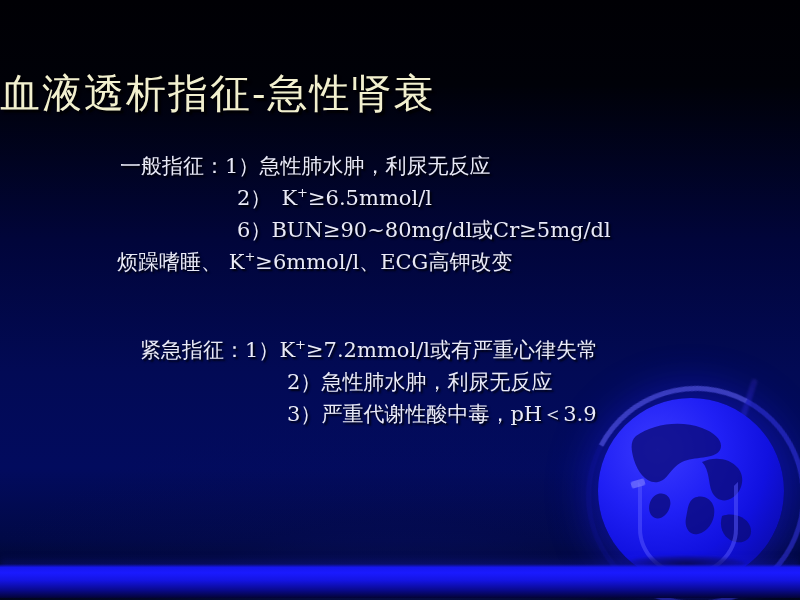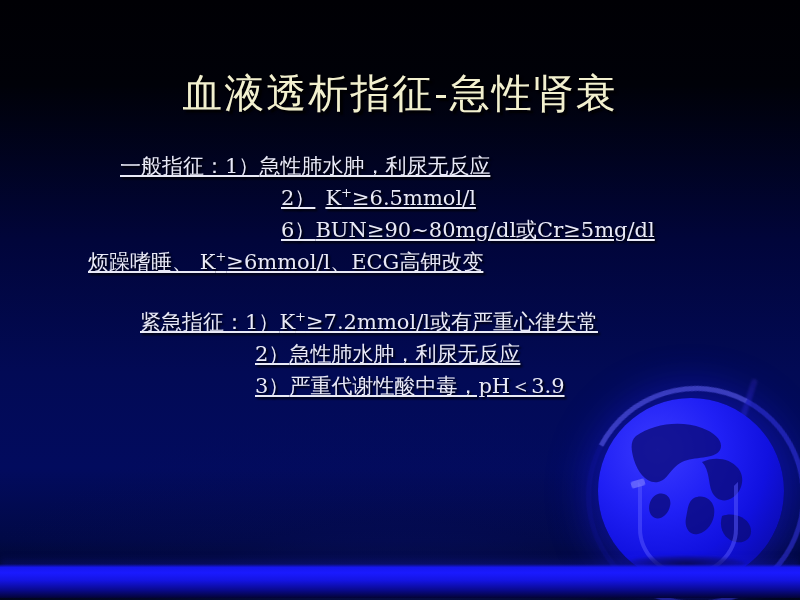--- a/index.html
+++ b/index.html
@@ -126,50 +126,49 @@
     background: linear-gradient(to bottom, rgba(25,25,235,0) 0%, rgba(25,25,235,0.45) 100%);
     filter: blur(3px);
   }
 
   
   .title {
     position: absolute;
     left: 0;
     right: 0;
     top: 66px;
-    text-align: center;
+    text-align: left;
     font-size: 40px;
     letter-spacing: 2px;
     color: #f2f0cf;
     text-shadow: 3px 3px 2px rgba(0,0,0,0.95), 0 0 1px rgba(0,0,0,0.9);
     font-family: "DejaVu Serif", "Liberation Serif", serif;
     white-space: nowrap;
   }
 
   
   .body-text {
     position: absolute;
     left: 0;
     top: 150px;
     width: 800px;
     color: #e9eaf7;
     font-size: 21px;
     line-height: 32px;
     text-shadow: 2px 2px 2px rgba(0,0,0,0.85);
-    text-decoration: underline;
   }
   .line {
     white-space: nowrap;
     height: 32px;
   }
   .ind-0  { padding-left: 120px; }
-  .ind-1  { padding-left: 237px; margin-left: 44px; }
-  .ind-2  { padding-left: 88px; }
-  .ind-3  { padding-left: 140px; }
-  .ind-4  { padding-left: 255px; }
+  .ind-1  { padding-left: 237px; }
+  .ind-2  { padding-left: 117px; }
+  .ind-3  { padding-left: 140px; margin-top: 28px; }
+  .ind-4  { padding-left: 255px; margin-left: 32px; }
   .gap    { height: 28px; }
   sup, sub {
     font-size: 0.62em;
     line-height: 0;
   }
   sup { vertical-align: super; }
   sub { vertical-align: sub; }
 </style>
 </head>
 <body>

